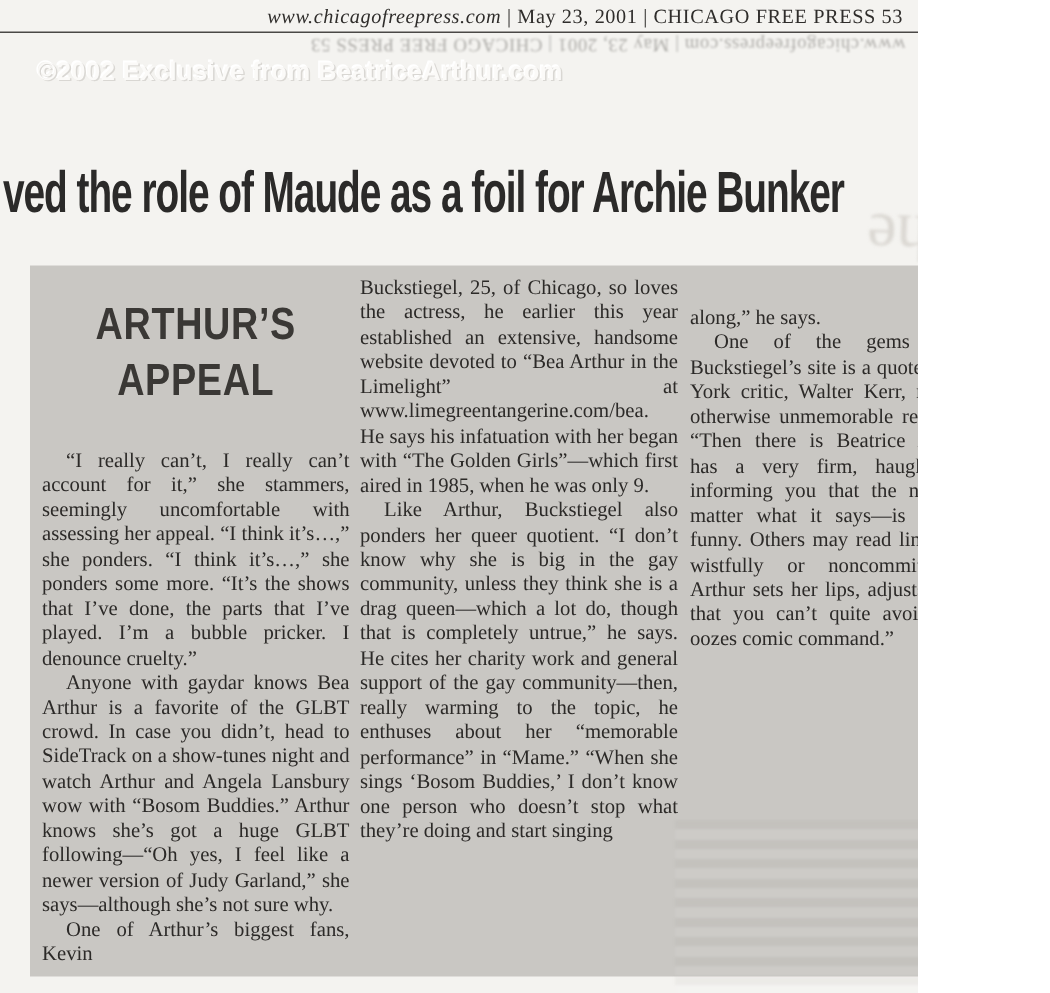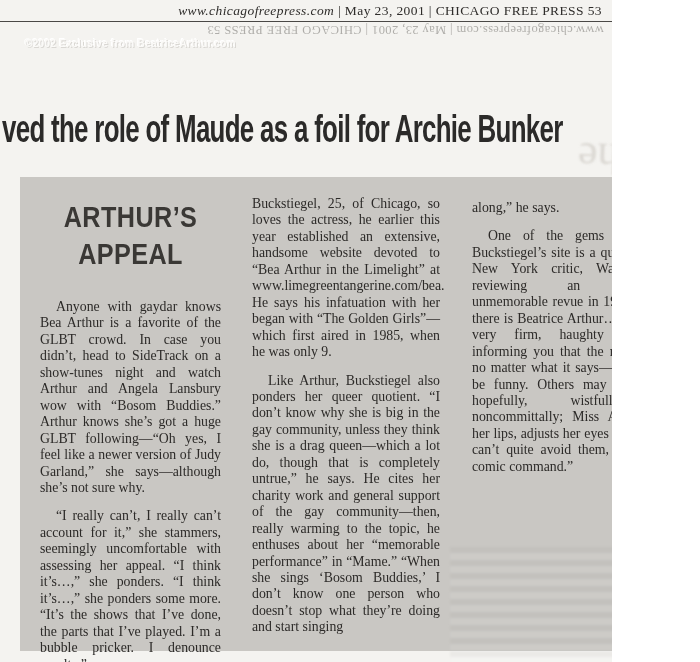--- a/index.html
+++ b/index.html
@@ -31,21 +31,21 @@
     font-size:12.5px; letter-spacing:.4px; white-space:nowrap;
     color:rgba(90,88,85,.45);
     transform:rotate(180deg);
     filter:blur(.6px);
   }
 
   
   .watermark {
     position:absolute; top:38px; left:25px;
     font-family:"Liberation Sans", sans-serif;
-    font-weight:bold; font-size:10px; letter-spacing:.3px;
+    font-weight:bold; font-size:17px; letter-spacing:.3px;
     color:#fbfaf8;
     text-shadow:1px 1px 0 #d9d7d3, -1px -1px 0 #ffffff;
   }
 
   
   .headline {
     position:absolute; top:107px; left:2px;
     font-family:"Liberation Sans", sans-serif;
     font-weight:bold; font-size:37px; letter-spacing:-1px;
     color:#2b2a29; white-space:nowrap;
@@ -71,25 +71,25 @@
   .article-box {
     position:absolute; left:20px; top:177px; width:671px; height:474px;
     background:var(--box_bg, #c9c7c3);
   }
   .col {
     position:absolute; top:0; height:100%;
     font-size:13.8px; line-height:16.45px;
     color:var(--ink, #2c2a28);
     text-align:justify;
   }
-  .col p { margin:12px; }
+  .col p { margin:0; }
   .col p.indent { text-indent:16px; }
   .col1 { left:8px;  width:205px; padding-top:0; }
   .col2 { left:220px; width:212px; padding-top:7px; }
-  .col3 { left:440px; width:226px; padding-top:11px; }
+  .col3 { left:440px; width:226px; padding-top:27px; }
 
   .article-title {
     margin:21px 0 27px;
     text-align:center;
     font-family:"Liberation Sans", sans-serif;
     font-weight:bold; font-size:30px; line-height:37px;
     letter-spacing:.5px; color:#3a3835;
     transform:scaleX(.84); transform-origin:center top;
   }
 
@@ -118,22 +118,22 @@
   <div class="ghost-the">The</div>
 
   <div class="article-box">
     <div class="bleed-texture"></div>
 
     <div class="col col1">
       <div class="article-title">
         <div>ARTHUR’S</div>
         <div>APPEAL</div>
       </div>
+      <p class="indent">“I really can’t, I really can’t account for it,” she stammers, seemingly uncomfortable with assessing her appeal. “I think it’s…,” she ponders. “I think it’s…,” she ponders some more. “It’s the shows that I’ve done, the parts that I’ve played. I’m a bubble pricker. I denounce cruelty.”</p>
       <p class="indent">Anyone with gaydar knows Bea Arthur is a favorite of the GLBT crowd. In case you didn’t, head to SideTrack on a show-tunes night and watch Arthur and Angela Lansbury wow with “Bosom Buddies.” Arthur knows she’s got a huge GLBT following—“Oh yes, I feel like a newer version of Judy Garland,” she says—although she’s not sure why.</p>
-      <p class="indent">“I really can’t, I really can’t account for it,” she stammers, seemingly uncomfortable with assessing her appeal. “I think it’s…,” she ponders. “I think it’s…,” she ponders some more. “It’s the shows that I’ve done, the parts that I’ve played. I’m a bubble pricker. I denounce cruelty.”</p>
       <p class="indent">One of Arthur’s biggest fans, Kevin</p>
     </div>
 
     <div class="col col2">
       <p>Buckstiegel, 25, of Chicago, so loves the actress, he earlier this year established an extensive, handsome website devoted to “Bea Arthur in the Limelight” at www.limegreentangerine.com/bea. He says his infatuation with her began with “The Golden Girls”—which first aired in 1985, when he was only 9.</p>
       <p class="indent">Like Arthur, Buckstiegel also ponders her queer quotient. “I don’t know why she is big in the gay community, unless they think she is a drag queen—which a lot do, though that is completely untrue,” he says. He cites her charity work and general support of the gay community—then, really warming to the topic, he enthuses about her “memorable performance” in “Mame.” “When she sings ‘Bosom Buddies,’ I don’t know one person who doesn’t stop what they’re doing and start singing</p>
     </div>
 
     <div class="col col3">
       <p>along,” he says.</p>

